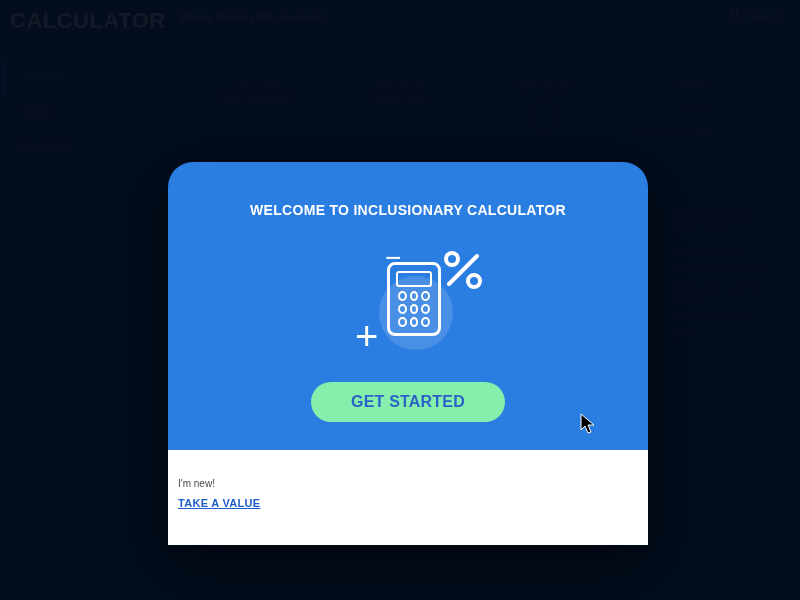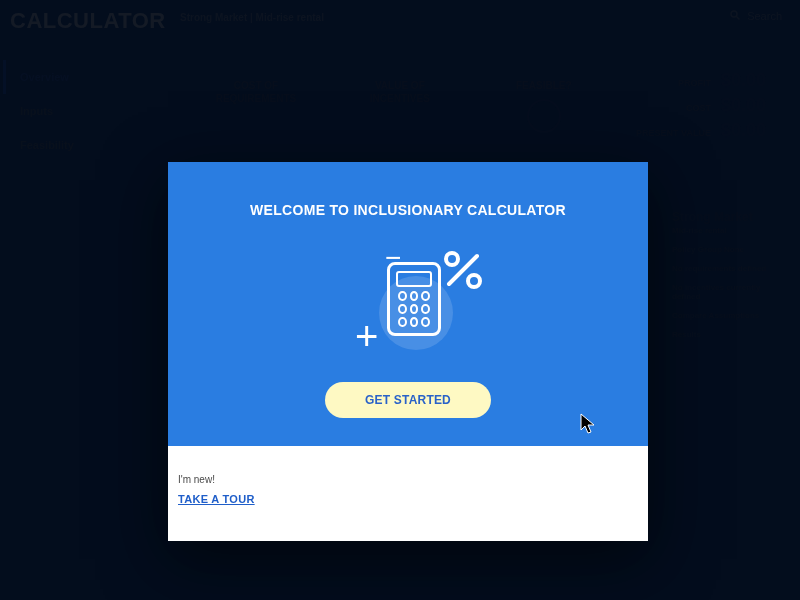--- a/index.html
+++ b/index.html
@@ -23,38 +23,38 @@
   .valcol{position:absolute;right:24px;top:16px;text-align:right;}
   .vrow{display:flex;justify-content:flex-end;align-items:baseline;gap:10px;font-size:9px;font-weight:700;color:#3d5583;margin:4px 0;}
   .amt{font-size:18px;color:#23468e;font-weight:600;}
   .side{position:absolute;right:2px;top:160px;width:116px;font-size:8px;color:#3a5485;}
   .side h4{font-size:12px;font-weight:900;margin:0 0 2px;color:#2e4c86;}
   .side .line{margin:10px 0;font-weight:700;}
   
   .dim{position:absolute;inset:0;background:rgba(1,8,20,.73);}
   
   .modal{position:absolute;left:168px;top:162px;width:480px;background:#2a7de1;
-    box-shadow:0 18px 60px rgba(0,0,0,.55);}
+    box-shadow:0 18px 60px rgba(0,0,0,.55);border-radius:25px;}
   .modal .hero{padding:40px 20px 28px;color:#fff;text-align:center;}
   .modal h1{margin:0 0 28px;font-size:14px;font-weight:800;letter-spacing:.3px;}
   .illus{position:relative;width:150px;height:110px;margin:0 auto 26px;}
   .halo{position:absolute;left:46px;top:30px;width:74px;height:74px;border-radius:50%;
     background:rgba(255,255,255,.14);}
   .calc{position:absolute;left:54px;top:16px;width:54px;height:74px;border:3px solid #fff;
     border-radius:8px;box-sizing:border-box;}
   .calc:before{content:"";position:absolute;left:6px;top:6px;right:6px;height:12px;
     border:2px solid #fff;border-radius:3px;}
   .keys{position:absolute;left:8px;right:8px;top:26px;bottom:6px;display:grid;
     grid-template-columns:repeat(3,1fr);grid-auto-rows:1fr;gap:3px;}
   .keys span{border:2px solid #fff;border-radius:50%;}
   .plus,.minus{position:absolute;color:#fff;font-weight:300;}
   .plus{left:22px;top:70px;font-size:40px;line-height:1;}
   .minus{left:52px;top:-2px;font-size:28px;line-height:1;}
   .pct{position:absolute;left:110px;top:4px;}
-  .cta{display:inline-block;background:#fef9c3;color:#2a62c8;font-size:12px;font-weight:800;
+  .cta{display:inline-block;background:#86efac;color:#2a62c8;font-size:16px;font-weight:800;
     padding:11px 40px;border-radius:999px;border:none;cursor:pointer;letter-spacing:.2px;}
   .modal .foot{background:#fff;text-align:left;padding:28px 10px 34px;}
   .foot .small{font-size:10px;color:#4a4a4a;margin-bottom:4px;}
   .foot a{font-size:11px;font-weight:900;color:#1f5ec9;text-decoration:underline;letter-spacing:.3px;cursor:pointer;}
   
   .cursor{position:absolute;left:580px;top:413px;pointer-events:none;}
 </style>
 </head>
 <body>
 
@@ -151,21 +151,21 @@
               <span></span>
               <span></span>
             </div>
         </div>
         <div class="plus">+</div>
       </div>
       <button class="cta">GET STARTED</button>
     </div>
     <div class="foot">
       <div class="small">I'm new!</div>
-      <a>TAKE A TOUR</a>
+      <a>TAKE A VALUE</a>
     </div>
   </div>
 
   <div class="cursor">
     <svg width="16" height="22" viewBox="0 0 16 22">
       <path d="M1 1 L1 17 L5 13 L8 20 L11 19 L8 12 L14 12 Z" fill="#000" stroke="#fff" stroke-width="1"></path>
     </svg>
   </div>
 </div>
 

